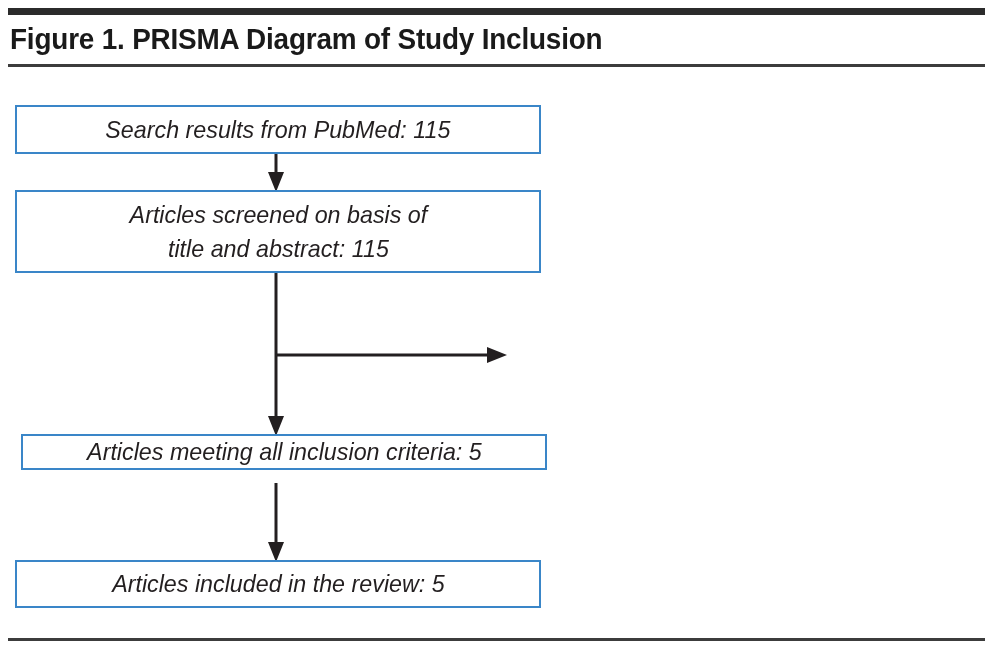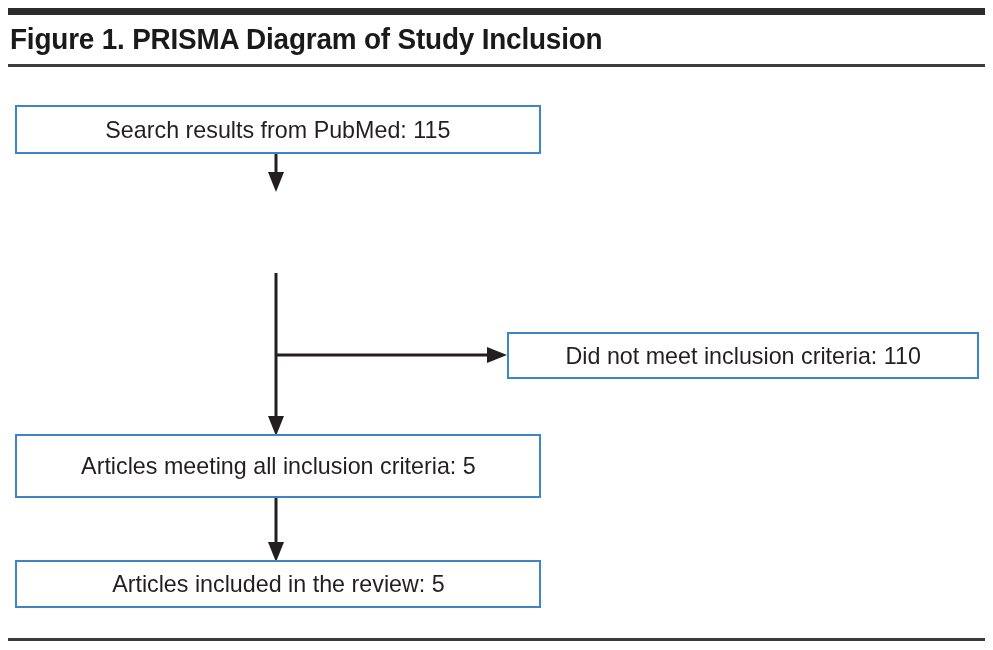--- a/index.html
+++ b/index.html
@@ -66,33 +66,34 @@
   
   .flow-box {
     position: absolute;
     box-sizing: border-box;
     border: 2px solid #3a86c8;
     background: #ffffff;
     display: flex;
     align-items: center;
     justify-content: center;
     text-align: center;
+    font-style: italic;
   }
   .flow-box .box-text {
     font-size: 24px;
     line-height: 34px;
     color: #231f20;
     font-weight: normal;
     transform: scaleX(0.97);
   }
 
   #box-search        { left: 15px;  top: 105px; width: 526px; height: 49px; }
   #box-screened      { left: 15px;  top: 190px; width: 526px; height: 83px; }
   #box-excluded      { left: 507px; top: 332px; width: 472px; height: 47px; }
-  #box-meeting       { left: 15px;  top: 434px; width: 526px; height: 64px; }
+  #box-meeting       { left: 21px;  top: 434px; width: 526px; height: 36px; }
   #box-included      { left: 15px;  top: 560px; width: 526px; height: 48px; align-items: center; }
 
   
   #connectors {
     position: absolute;
     left: 0;
     top: 0;
     width: 993px;
     height: 650px;
     pointer-events: none;
@@ -137,24 +138,27 @@
     <g>
       <line x1="276" y1="483" x2="276" y2="552"></line>
       <polygon points="276,562 268,542 284,542"></polygon>
     </g>
   </svg>
 
   <div class="flow-box" id="box-search">
     <span class="box-text">Search results from PubMed: 115</span>
   </div>
 
+  <div class="flow-box" id="box-screened">
+    <span class="box-text">
+      <span>Articles screened on basis of</span><br>
+      <span>title and abstract: 115</span>
+    </span>
+  </div>
 
-  <div class="flow-box" id="box-excluded">
-    <span class="box-text">Did not meet inclusion criteria: 110</span>
-  </div>
 
   <div class="flow-box" id="box-meeting">
     <span class="box-text">Articles meeting all inclusion criteria: 5</span>
   </div>
 
   <div class="flow-box" id="box-included">
     <span class="box-text">Articles included in the review: 5</span>
   </div>
 
   <div class="rule-bottom"></div>

